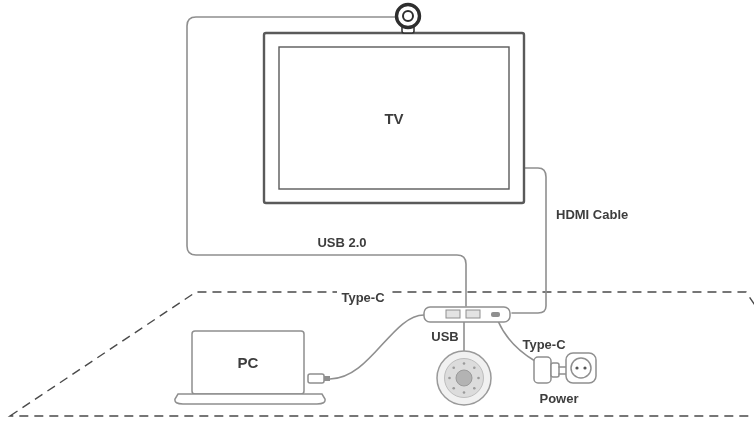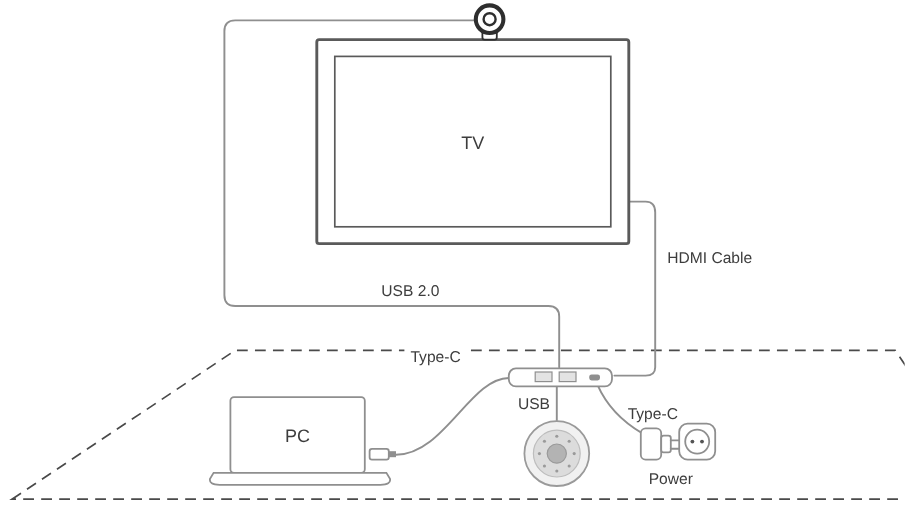--- a/index.html
+++ b/index.html
@@ -1,16 +1,16 @@
 <!DOCTYPE html>
 <html style="--line: #8f8f8f; --device_stroke: #5a5a5a; --text: #3d3d3d; --dashed: #4a4a4a;"><head>
 <meta charset="utf-8">
 <style>
   html,body{margin:0;padding:0;background:#ffffff;}
-  .stage{width:754px;height:423px;position:relative;background:#fff;overflow:hidden;}
+  .stage{width:754px;height:423px;position:relative;background:#fff;overflow:hidden;font-weight:bold;}
   svg{display:block;}
   text{
     font-family:"Liberation Sans", sans-serif;
     fill:var(--text,#3d3d3d);
     font-size:13px;
   }
   .lbl-lg{font-size:15px;}
   .cable{fill:none;stroke:var(--line,#8f8f8f);stroke-width:1.6;stroke-linecap:round;}
   .device{fill:#ffffff;stroke:var(--line,#8f8f8f);stroke-width:1.5;}
   .tvframe{fill:#ffffff;stroke:var(--device_stroke,#5a5a5a);stroke-width:2.4;}

